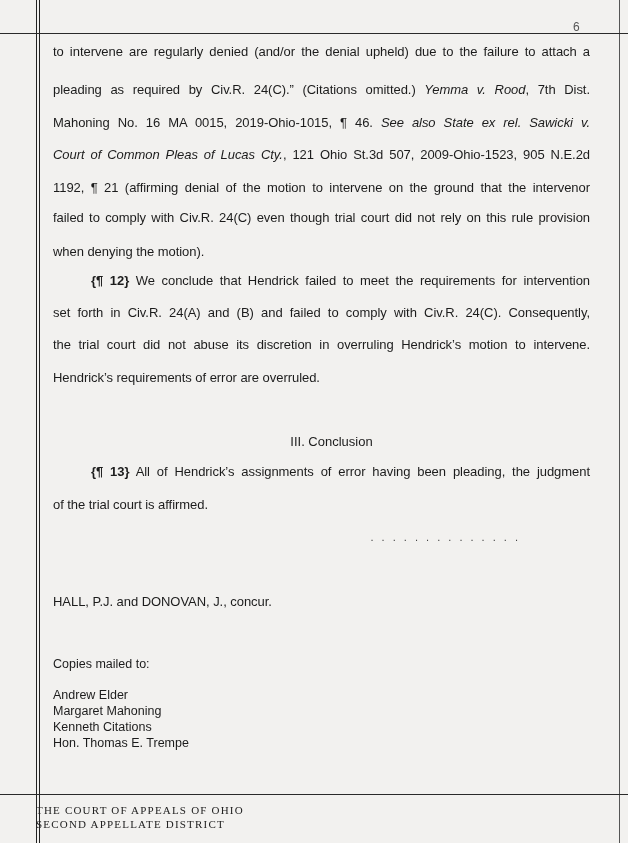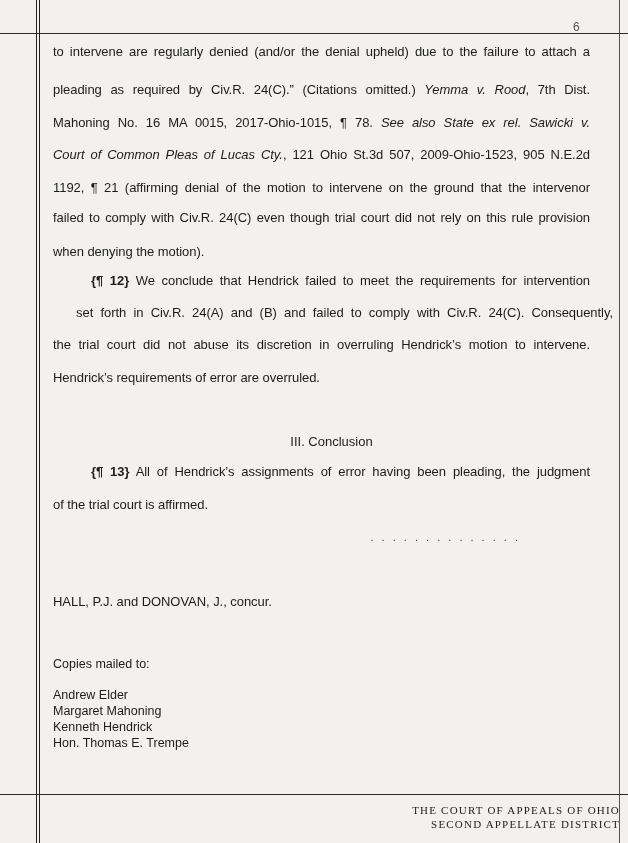--- a/index.html
+++ b/index.html
@@ -68,21 +68,21 @@
   .small {
     position: absolute;
     left: 53px;
     font-size: 12.5px;
     line-height: 16px;
   }
   .footer {
     position: absolute;
     left: 36px;
     width: 584px;
-    text-align: right;
+    text-align: left;
     font-family: "Liberation Serif", serif;
     font-size: 11px;
     letter-spacing: 1.2px;
     line-height: 14px;
     color: #222;
   }
 </style>
 </head>
 <body>
 
@@ -90,47 +90,47 @@
 <div class="vline" style="left:39px;"></div>
 <div class="vline" style="left:619px; background:#555;"></div>
 <div class="hline" style="top:33px; left:0; width:628px;"></div>
 <div class="hline" style="top:794px; left:0; width:628px;"></div>
 
 <div class="page-number">6</div>
 
 <div id="body-lines">
     <div class="line justify" style="top: 44px;"><span>to intervene are regularly denied (and/or the denial upheld) due to the failure to attach a</span></div>
     <div class="line justify" style="top: 82px;"><span>pleading as required by Civ.R. 24(C).”  (Citations omitted.) </span><i>Yemma v. Rood</i><span>, 7th Dist.</span></div>
-    <div class="line justify" style="top: 115px;"><span>Mahoning No. 16 MA 0015, 2017-Ohio-1015, ¶ 78.  </span><i>See also State ex rel. Sawicki v.</i></div>
+    <div class="line justify" style="top: 115px;"><span>Mahoning No. 16 MA 0015, 2019-Ohio-1015, ¶ 46.  </span><i>See also State ex rel. Sawicki v.</i></div>
     <div class="line justify" style="top: 147px;"><i>Court of Common Pleas of Lucas Cty.</i><span>, 121 Ohio St.3d 507, 2009-Ohio-1523, 905 N.E.2d</span></div>
     <div class="line justify" style="top: 180px;"><span>1192, ¶ 21 (affirming denial of the motion to intervene on the ground that the intervenor</span></div>
     <div class="line justify" style="top: 210px;"><span>failed to comply with Civ.R. 24(C) even though trial court did not rely on this rule provision</span></div>
     <div class="line" style="top: 244px;"><span>when denying the motion).</span></div>
   </div>
 
 <div class="line justify indent" style="top:273px;">
   <b>{¶ 12}</b>
   <span>We conclude that Hendrick failed to meet the requirements for intervention</span>
 </div>
-<div class="line justify" style="top:305px;margin-left:23px;">set forth in Civ.R. 24(A) and (B) and failed to comply with Civ.R. 24(C).   Consequently,</div>
+<div class="line justify" style="top:305px;">set forth in Civ.R. 24(A) and (B) and failed to comply with Civ.R. 24(C).   Consequently,</div>
 <div class="line justify" style="top:337px;">the trial court did not abuse its discretion in overruling Hendrick’s motion to intervene.</div>
 <div class="line" style="top:370px;">Hendrick’s requirements of error are overruled.</div>
 
 <div class="center" style="top:434px;">III. Conclusion</div>
 
 <div class="line justify indent" style="top:464px;">
   <b>{¶ 13}</b>
   <span>All of Hendrick’s assignments of error having been pleading, the judgment</span>
 </div>
 <div class="line" style="top:497px;">of the trial court is affirmed.</div>
 
 <div class="center dots" style="top:531px; left:150px;">. . . . . . . . . . . . . .</div>
 
 <div class="line" style="top:594px;">HALL, P.J. and DONOVAN, J., concur.</div>
 
 <div class="small" style="top:656px;">Copies mailed to:</div>
 <div class="small" style="top:687px;">Andrew Elder</div>
 <div class="small" style="top:703px;">Margaret Mahoning</div>
-<div class="small" style="top:719px;">Kenneth Hendrick</div>
+<div class="small" style="top:719px;">Kenneth Citations</div>
 <div class="small" style="top:735px;">Hon. Thomas E. Trempe</div>
 
 <div class="footer" style="top:803px;">THE COURT OF APPEALS OF OHIO</div>
 <div class="footer" style="top:817px;">SECOND APPELLATE DISTRICT</div>
 
 </body></html>

